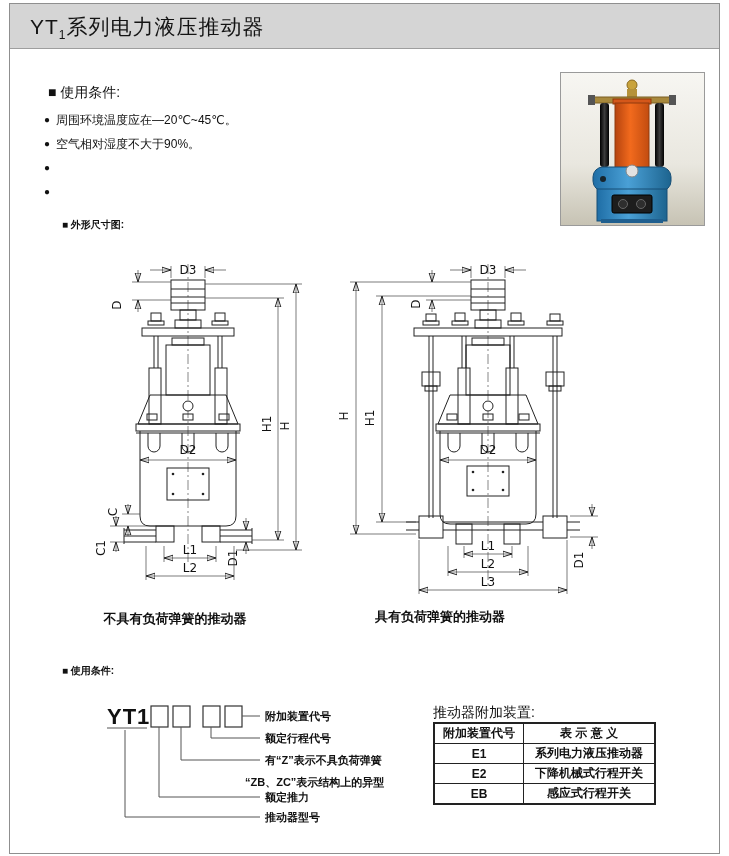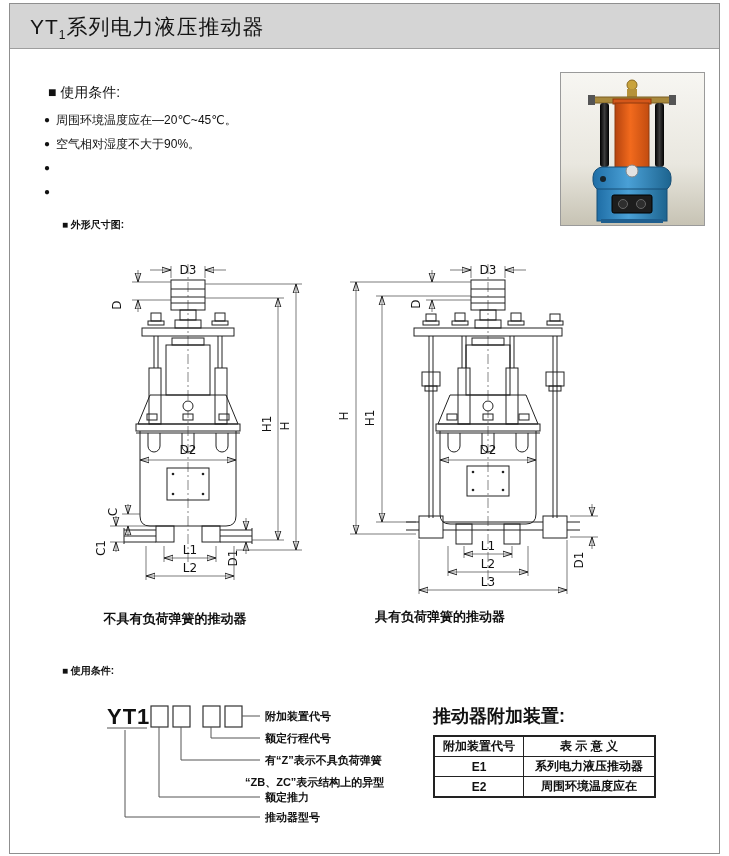--- a/index.html
+++ b/index.html
@@ -33,21 +33,21 @@
   .draw .thin{stroke-width:.7;stroke:#444}
   .draw text{fill:#111;font-size:12px;font-family:"DejaVu Sans",sans-serif;
              text-anchor:middle;stroke:none}
   .model-svg{position:absolute;left:85px;top:694px}
   .model-svg rect{stroke:#333;fill:none;stroke-width:1.2}
   .model-svg line,.model-svg path{stroke:#555;fill:none;stroke-width:1}
   .model-svg text{font-size:11px;font-weight:bold;fill:#111;text-anchor:start;
                   font-family:"Liberation Sans","DejaVu Sans",sans-serif}
   .model-svg text.yt{font-size:22px;letter-spacing:1px}
   .attach{position:absolute;left:423px;top:700px}
-  .attach-title{font-size:18px;font-weight:bold;margin-bottom:7px}
+  .attach-title{font-size:14px;font-weight:normal;}
   .attach-table{border-collapse:collapse;border:2px solid #222}
   .attach-table th,.attach-table td{border:1px solid #222;font-size:12px;font-weight:bold;
       text-align:center;padding:1px 6px;height:17px;white-space:nowrap}
   .attach-table th:first-child,.attach-table td:first-child{min-width:76px}
   .attach-table th:last-child,.attach-table td:last-child{min-width:118px}
 </style>
 </head>
 <body>
 
 <div class="frame">
@@ -381,19 +381,23 @@
           <tr>
         <th>附加装置代号</th>
         <th>表 示 意 义</th>
       </tr>
       <tr>
         <td>E1</td>
         <td>系列电力液压推动器</td>
       </tr>
       <tr>
         <td>E2</td>
-        <td>周围环境温度应在</td>
+        <td>下降机械式行程开关</td>
+      </tr>
+      <tr>
+        <td>EB</td>
+        <td>感应式行程开关</td>
       </tr>
     </tbody>
       </table>
   </div>
 
 </div>
 
 </body></html>

